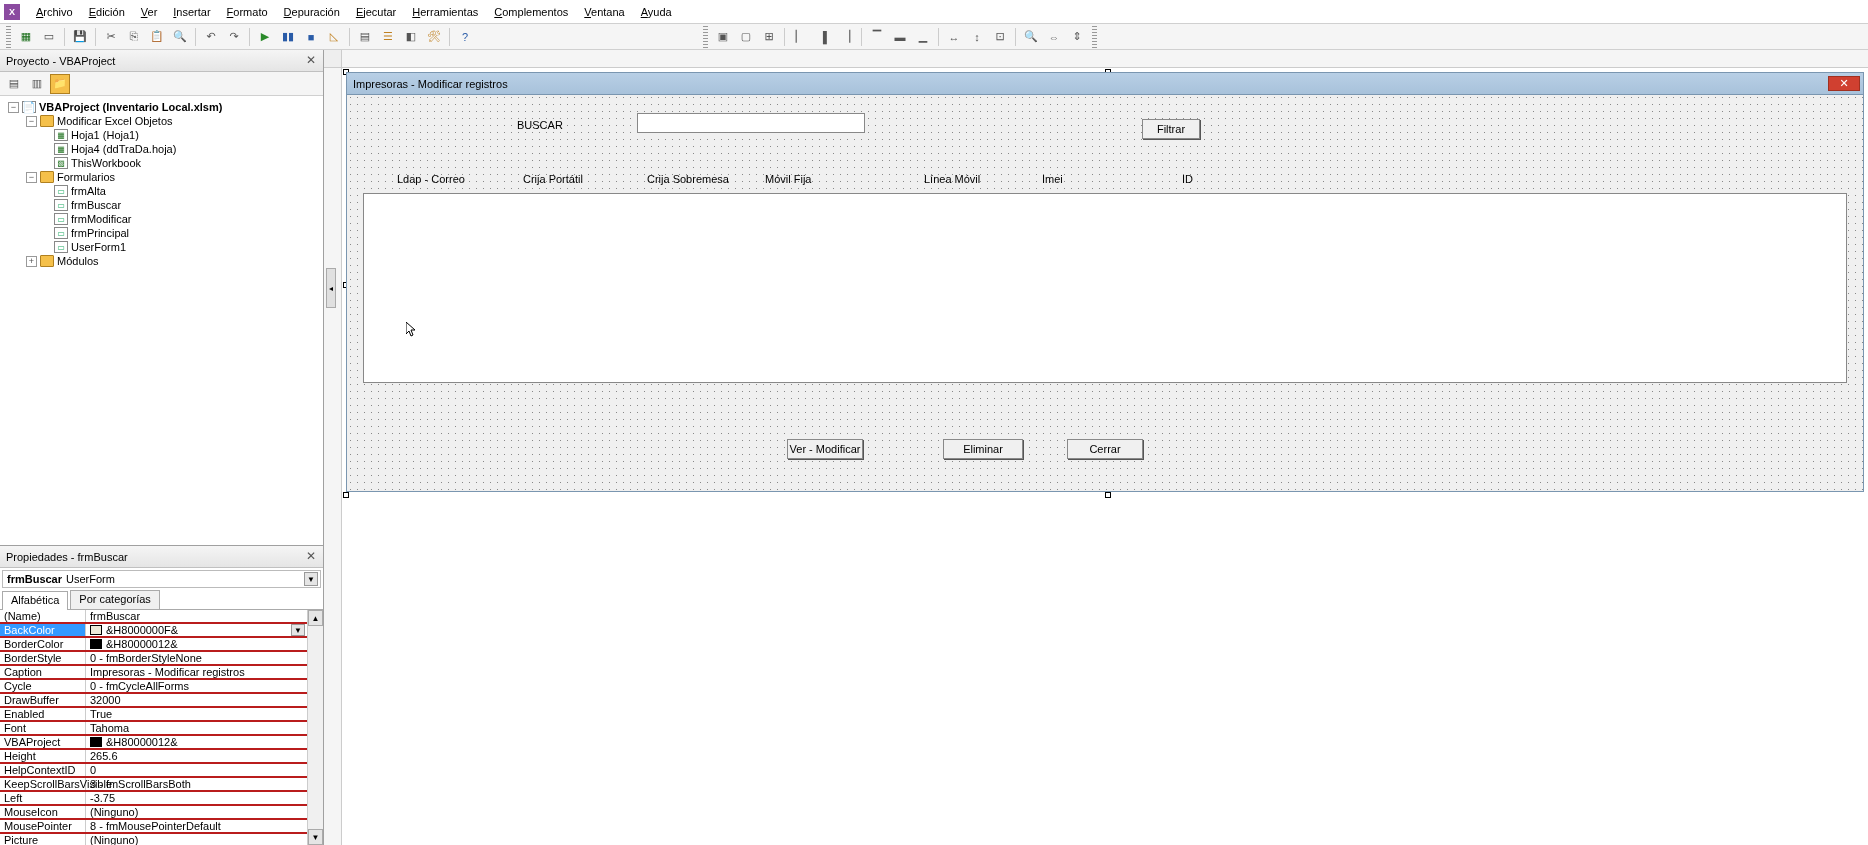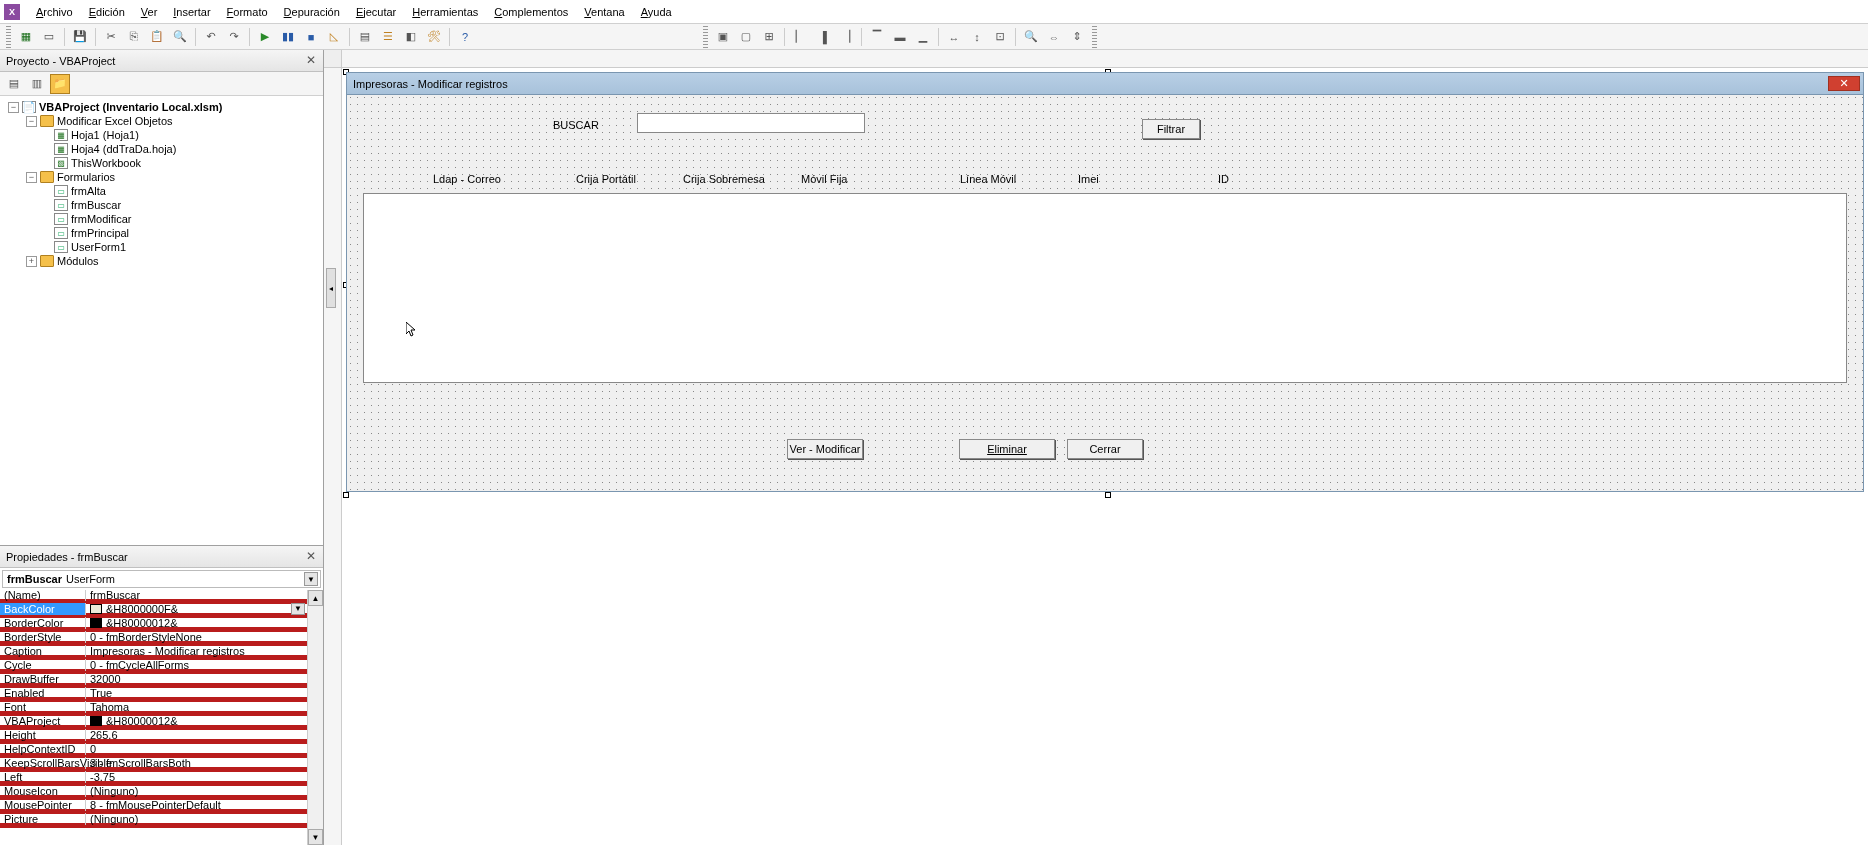--- a/index.html
+++ b/index.html
@@ -39,42 +39,42 @@
 
 
 .props-pane { flex: 0 0 auto; height: 300px; display: flex; flex-direction: column; border-top: 1px solid #a0a0a0; }
 .props-select { border: 1px solid #bbb; margin: 2px; height: 18px; display: flex; align-items: center; padding: 0 4px; position: relative; background: #fff; }
 .props-select .bold { font-weight: bold; margin-right: 4px; }
 .props-select .dd { position: absolute; right: 2px; top: 1px; width: 14px; height: 14px; background: #e5e5e5; border: 1px solid #999; display: flex; align-items: center; justify-content: center; font-size: 8px; }
 .props-tabs { display: flex; border-bottom: 1px solid #aaa; height: 20px; padding-left: 2px; }
 .props-tab { border: 1px solid #aaa; border-bottom: none; padding: 2px 8px; background: #f0f0f0; margin-right: 2px; cursor: pointer; }
 .props-tab.active { background: #fff; position: relative; top: 1px; }
 .props-grid { flex: 1; overflow: auto; background: #fff; position: relative; }
-.prop-row { display: flex; height: 14px; border-bottom: 5px solid #b91c1c; align-items: center; }
+.prop-row { display: flex; height: 14px; border-bottom: 2px solid #b91c1c; align-items: center; }
 .prop-row .k { width: 86px; padding-left: 4px; border-right: 1px solid #ccc; }
 .prop-row .v { flex: 1; padding-left: 4px; display: flex; align-items: center; }
 .prop-row.sel .k { background: #3399ff; color: #fff; }
 .color-chip { width: 12px; height: 10px; border: 1px solid #000; margin-right: 4px; }
 .props-scroll { position: absolute; right: 0; top: 0; width: 16px; height: 100%; background: #f0f0f0; border-left: 1px solid #ccc; }
 .props-scroll .up, .props-scroll .dn { height: 16px; background: #e5e5e5; border: 1px solid #aaa; display: flex; align-items: center; justify-content: center; font-size: 8px; }
 .props-scroll .dn { position: absolute; bottom: 0; width: 100%; }
 
 
 .design-area { flex: 1; background: #fff; position: relative; overflow: hidden; }
 .ruler-h { position: absolute; top: 0; left: 18px; right: 0; height: 18px; background: #f5f5f5; border-bottom: 1px solid #ccc; }
 .ruler-v { position: absolute; top: 18px; left: 0; width: 18px; bottom: 0; background: #f5f5f5; border-right: 1px solid #ccc; }
 .ruler-corner { position: absolute; top: 0; left: 0; width: 18px; height: 18px; background: #eee; border-right: 1px solid #ccc; border-bottom: 1px solid #ccc; }
 .ruler-v .collapse-btn { position: absolute; top: 200px; left: 2px; width: 10px; height: 40px; background: #e0e0e0; border: 1px solid #aaa; cursor: pointer; display: flex; align-items: center; justify-content: center; font-size: 8px; }
 
 .canvas { position: absolute; top: 4px; left: 4px; right: 4px; bottom: 4px; }
 .form-window { position: absolute; top: 0; left: 0; right: 0; height: 420px; background-image: radial-gradient(#888 0.5px, transparent 0.5px); background-size: 7px 7px; background-color: #f0f0f0; border: 1px solid #7a96b0; }
 .form-titlebar { height: 22px; background: linear-gradient(#b8cfe5, #a8c2db); border-bottom: 1px solid #7a96b0; display: flex; align-items: center; padding: 0 6px; position: relative; }
 .form-titlebar .close { position: absolute; right: 3px; top: 3px; width: 32px; height: 15px; background: #d04030; border: 1px solid #a03020; color: #fff; display: flex; align-items: center; justify-content: center; font-size: 11px; cursor: pointer; }
 
-.f-label { position: absolute; background: transparent; margin-left: 36px; }
+.f-label { position: absolute; background: transparent; }
 .f-input { position: absolute; background: #fff; border: 1px solid #888; height: 20px; }
 .f-button { position: absolute; background: #f0f0f0; border: 1px solid #888; box-shadow: 1px 1px 0 #555; text-align: center; display: flex; align-items: center; justify-content: center; height: 20px; cursor: pointer; }
 .f-frame { position: absolute; background: #fff; border: 1px solid #888; }
 
 .sel-handle { position: absolute; width: 6px; height: 6px; background: #fff; border: 1px solid #000; }
 
 .cursor-pointer { position: absolute; width: 12px; height: 16px; pointer-events: none; }
 </style>
 </head>
 <body>
@@ -227,20 +227,24 @@
     <div class="props-pane">
       <div class="panel-header">
         <span>Propiedades - frmBuscar</span>
         <div class="close-x">✕</div>
       </div>
       <div class="props-select">
         <span class="bold">frmBuscar</span>
         <span>UserForm</span>
         <div class="dd">▼</div>
       </div>
+      <div class="props-tabs">
+        <div class="props-tab active">Alfabética</div>
+        <div class="props-tab">Por categorías</div>
+      </div>
       <div class="props-grid" id="props-grid">
         <div class="prop-row">
             <div class="k">(Name)</div>
             <div class="v">
               <span>frmBuscar</span>
             </div>
           </div>
           <div class="prop-row sel">
             <div class="k">BackColor</div>
             <div class="v">
@@ -372,33 +376,33 @@
 
           <div class="f-label" style="top:46px;left:170px;">BUSCAR</div>
 
           <div class="f-input" style="top:40px;left:290px;width:228px;"></div>
 
           <div class="f-button" style="top:46px;left:795px;width:58px;">
               <span>Filtrar</span>
             </div>
 
           <div class="f-label" style="top:100px;left:50px;">Ldap - Correo</div>
-          <div class="f-label" style="top:100px;left:193px;">Crija Portátil</div>
+          <div class="f-label" style="top:100px;left:176px;">Crija Portátil</div>
           <div class="f-label" style="top:100px;left:300px;">Crija Sobremesa</div>
           <div class="f-label" style="top:100px;left:418px;">Móvil Fija</div>
           <div class="f-label" style="top:100px;left:540px;padding-left:37px;">Línea Móvil</div>
           <div class="f-label" style="top:100px;left:695px;">Imei</div>
           <div class="f-label" style="top:100px;left:835px;">ID</div>
 
           <div class="f-frame" style="top:120px;left:16px;right:16px;height:190px;"></div>
 
           <div class="f-button" style="top:366px;left:440px;width:76px;">
               <span>Ver - Modificar</span>
             </div>
-          <div class="f-button" style="top:366px;left:612px;width:96px;text-decoration:underline;">
+          <div class="f-button" style="top:366px;left:596px;width:80px;">
               <span>Eliminar</span>
             </div>
           <div class="f-button" style="top:366px;left:720px;width:76px;">
               <span>Cerrar</span>
             </div>
         </div>
 
         <svg class="cursor-pointer" style="top:250px;left:60px;" viewBox="0 0 12 16">
             <path d="M0 0 L0 12 L3 9 L5 14 L7 13 L5 8 L9 8 Z" fill="#fff" stroke="#000" stroke-width="1"></path>
           </svg>

